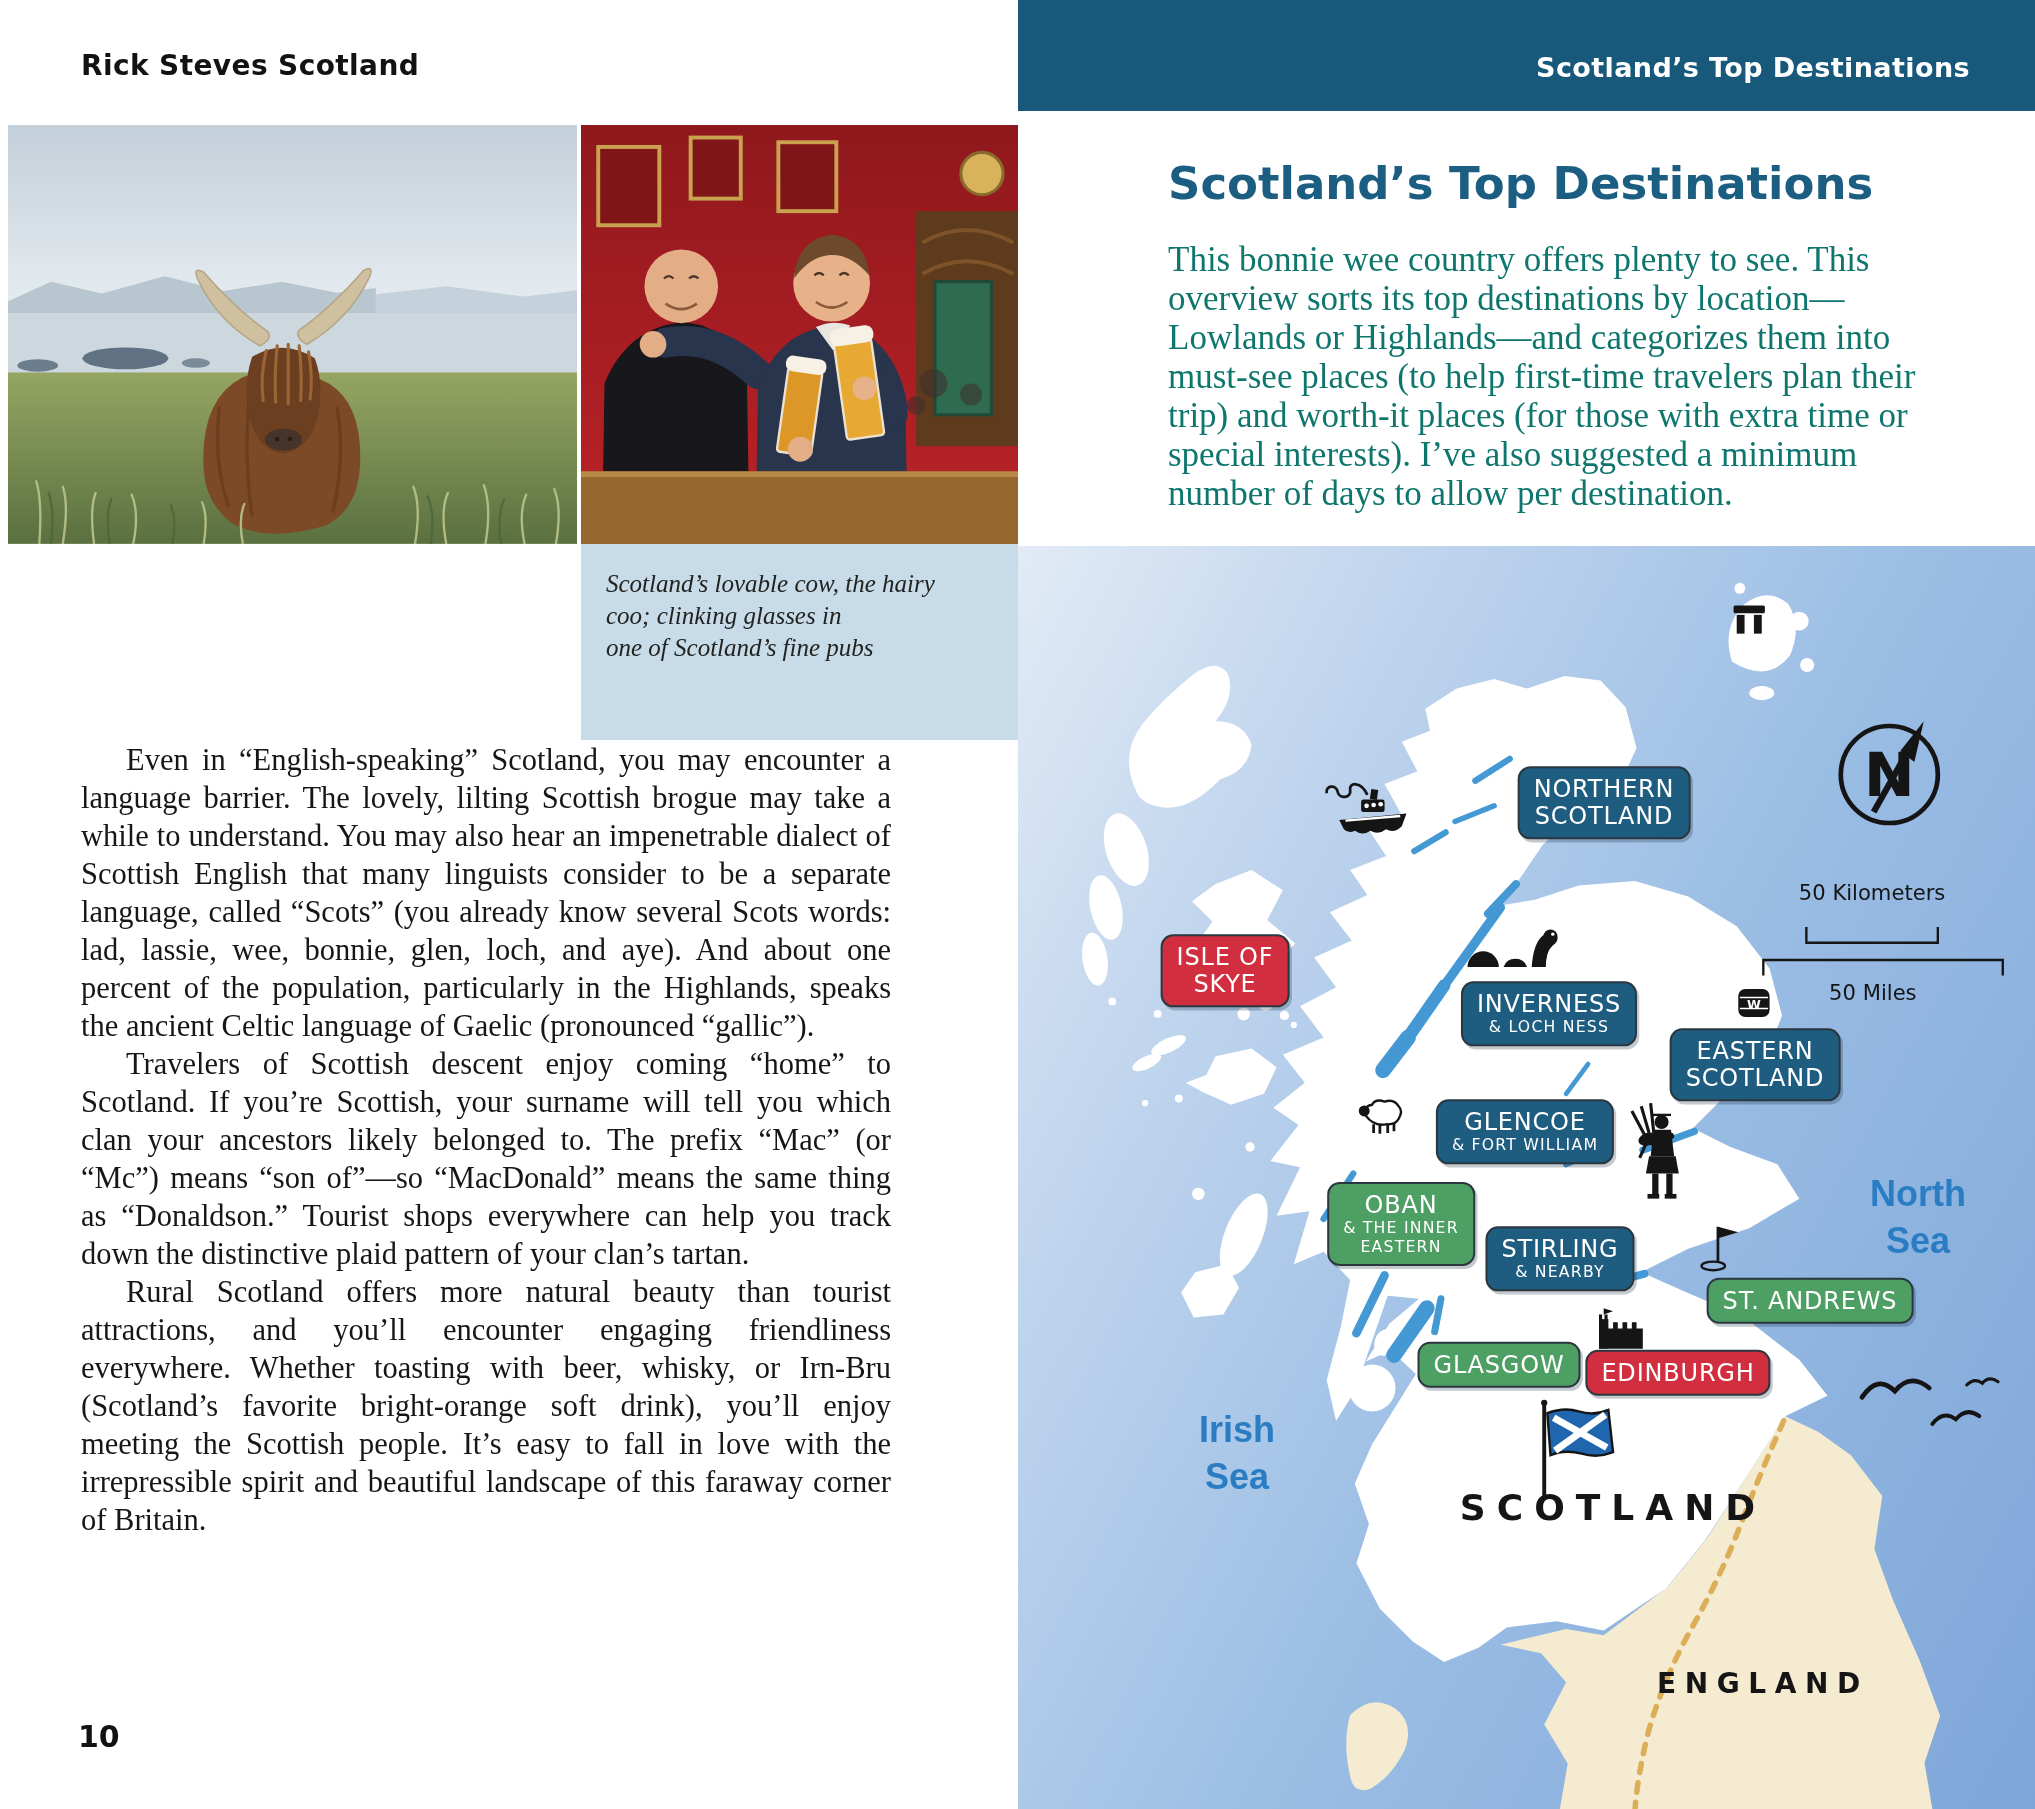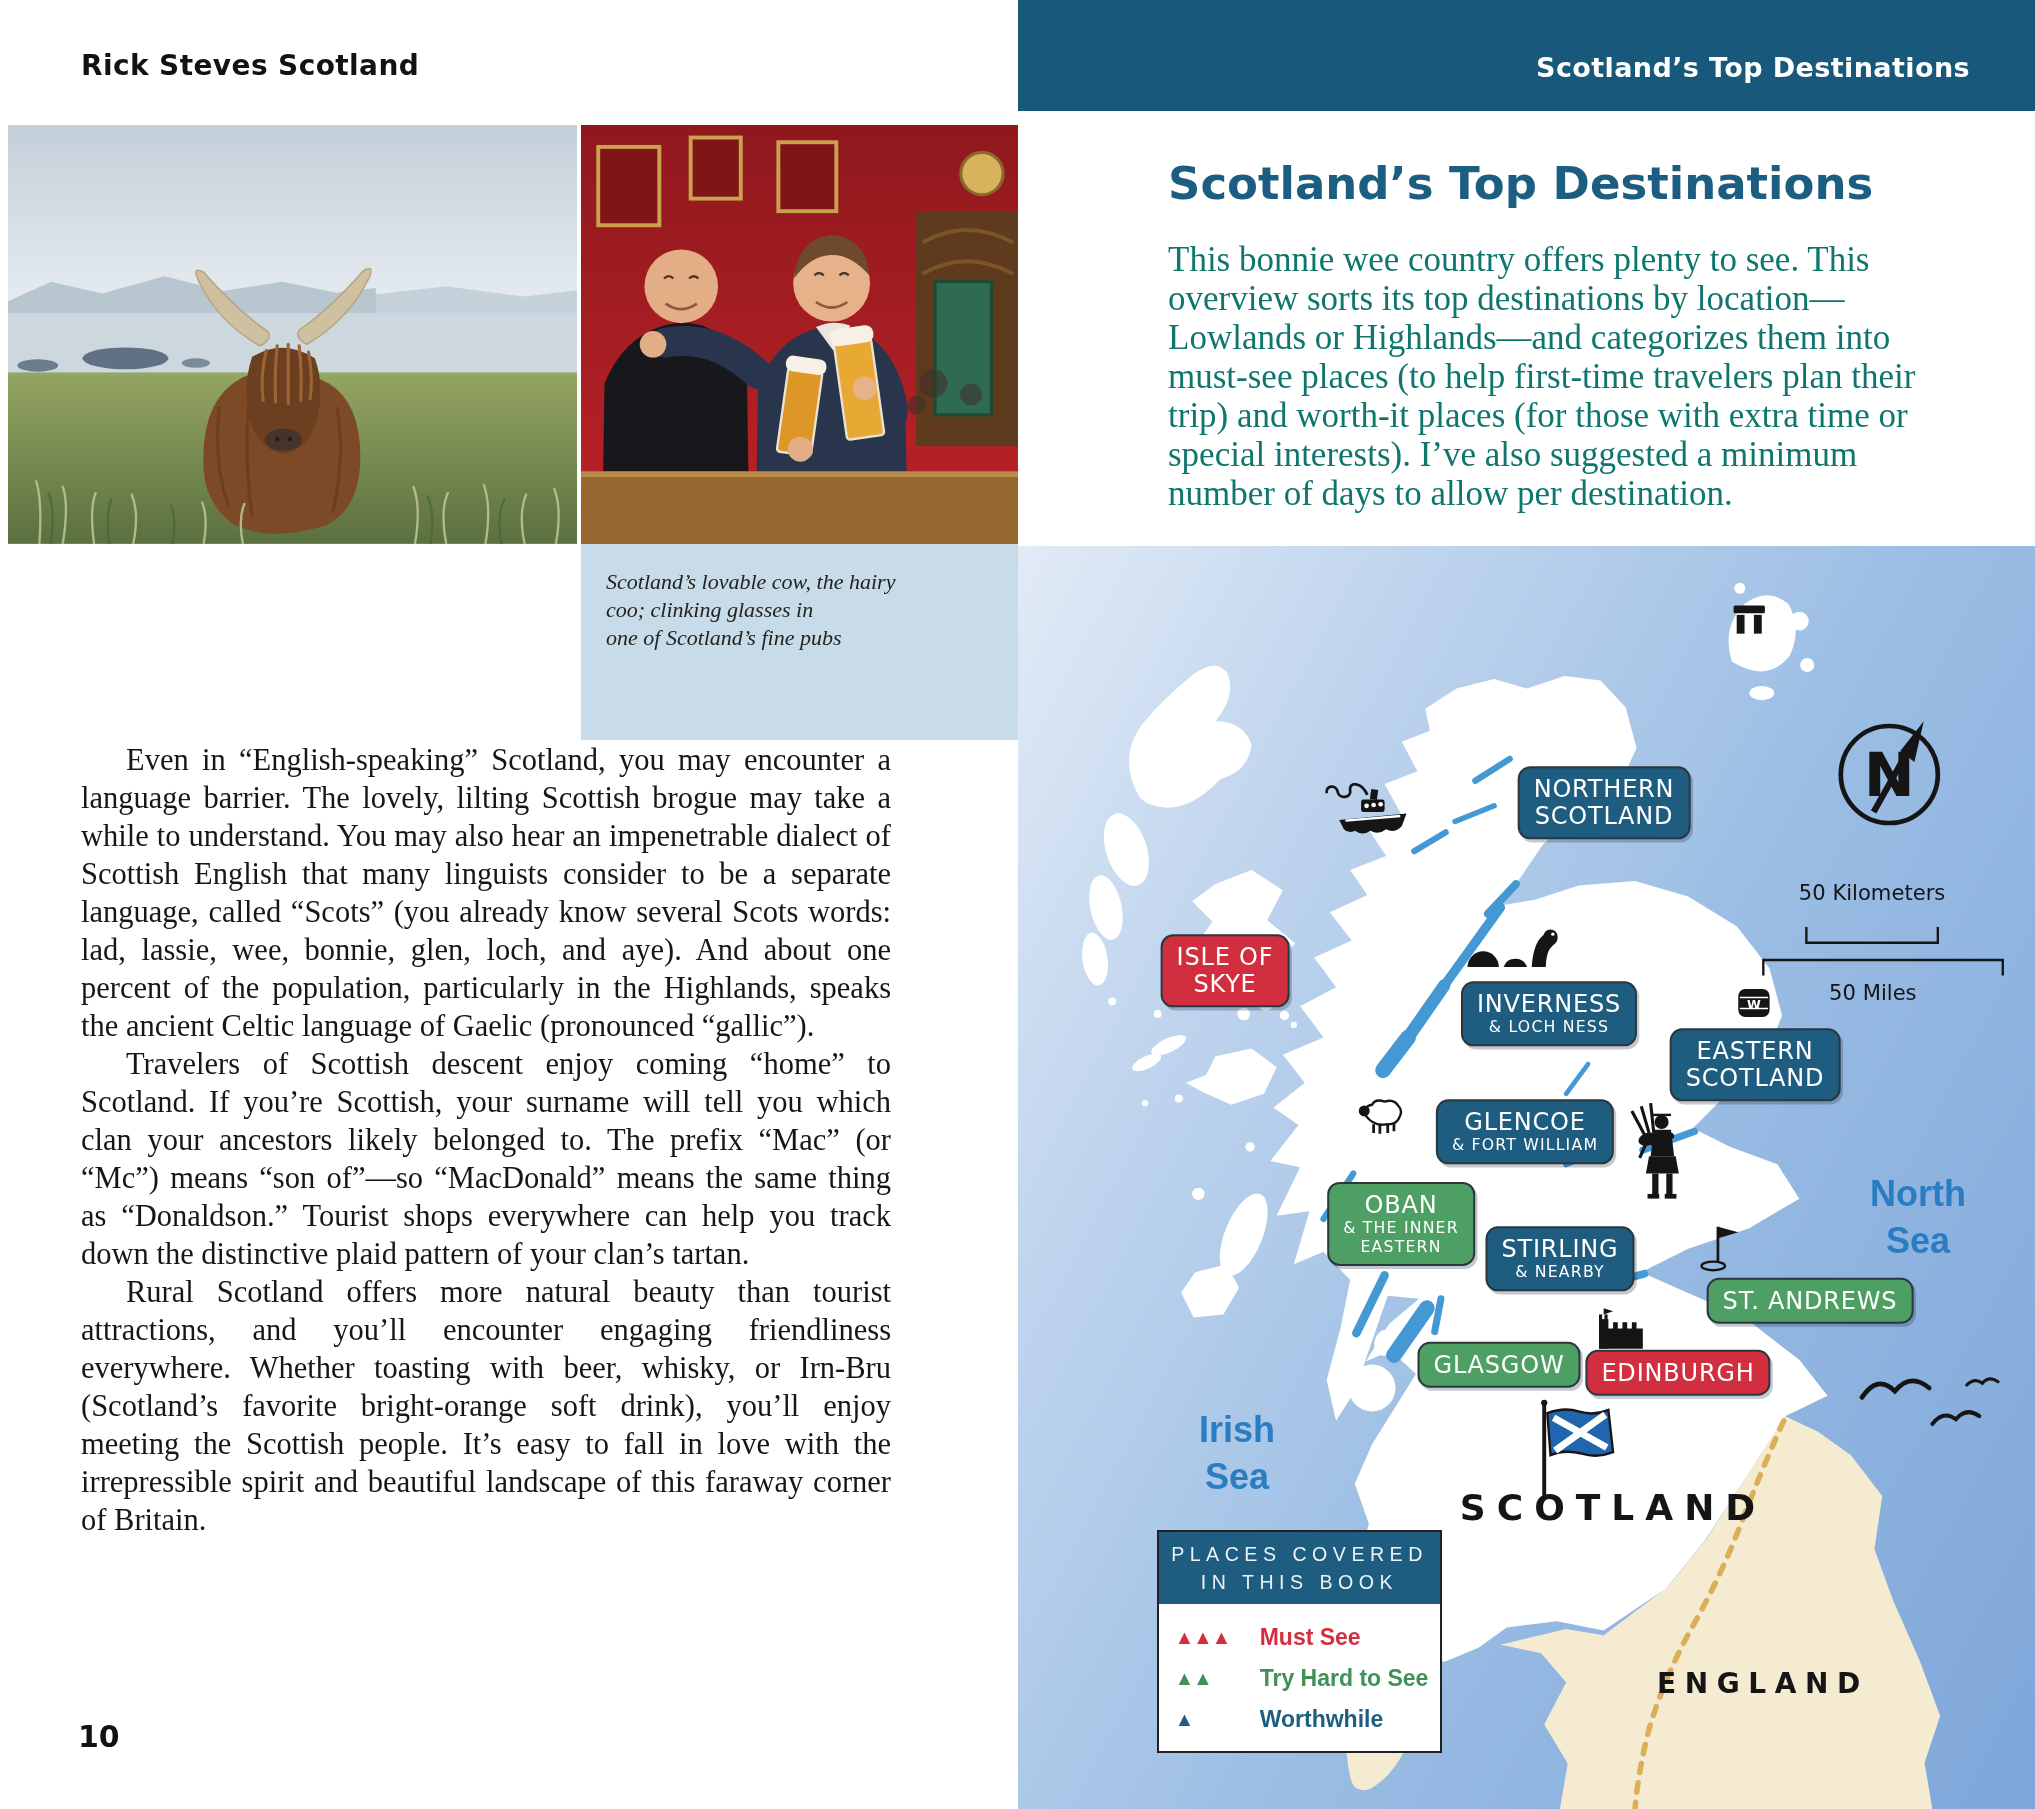--- a/index.html
+++ b/index.html
@@ -8,21 +8,21 @@
 
   
   .left-page{position:absolute;left:0;top:0;width:1018px;height:1809px;background:#fff;}
   .lp-header{position:absolute;left:81px;top:49px;font-family:"DejaVu Sans",sans-serif;
     font-weight:bold;font-size:28px;color:#121212;letter-spacing:0.4px;}
   .photo{position:absolute;top:125px;overflow:hidden;}
   .photo-cow{left:7.8px;width:569px;height:419px;}
   .photo-pub{left:581px;width:437px;height:419px;}
   .caption{position:absolute;left:581px;top:544px;width:437px;height:196px;background:#c7dbe9;
     box-sizing:border-box;padding:23.5px 0 0 25px;font-family:"Liberation Serif",serif;
-    font-style:italic;font-size:22px;line-height:1.28;color:#23231f;}
+    font-style:italic;font-size:25px;line-height:1.28;color:#23231f;}
   .body-text{position:absolute;left:81px;top:741px;width:810px;font-family:"Liberation Serif",serif;
     font-size:30.5px;line-height:38px;color:#161616;text-align:justify;}
   .body-text p{margin:0;text-indent:45px;}
   .page-num{position:absolute;left:78px;top:1719px;font-family:"DejaVu Sans",sans-serif;
     font-weight:bold;font-size:30px;color:#121212;}
 
   
   .right-page{position:absolute;left:1018px;top:0;width:1018px;height:1809px;background:#fff;}
   .band{position:absolute;left:0;top:0;width:1018px;height:111px;background:#17587b;}
   .band-title{position:absolute;right:66px;top:52px;font-family:"DejaVu Sans",sans-serif;
@@ -421,36 +421,16 @@
         <div>Sea</div>
       </div>
       <div class="sea-label" style="left:219px;top:908px">
         <div>Irish</div>
         <div>Sea</div>
       </div>
 
       <div class="country-label" id="scotland-label">SCOTLAND</div>
       <div class="country-label" id="england-label">ENGLAND</div>
 
-      <div class="legend">
-        <div class="legend-header">
-          <div>PLACES COVERED</div>
-          <div>IN THIS BOOK</div>
-        </div>
-        <div class="legend-body">
-          <div class="legend-row">
-            <span class="legend-sym c-red">▲▲▲</span>
-            <span class="c-red">Must See</span>
-          </div>
-          <div class="legend-row">
-            <span class="legend-sym c-green">▲▲</span>
-            <span class="c-green">Try Hard to See</span>
-          </div>
-          <div class="legend-row">
-            <span class="legend-sym c-teal">▲</span>
-            <span class="c-teal">Worthwhile</span>
-          </div>
-        </div>
-      </div>
     </div>
   </div>
 </div>
 
 
 </body></html>

